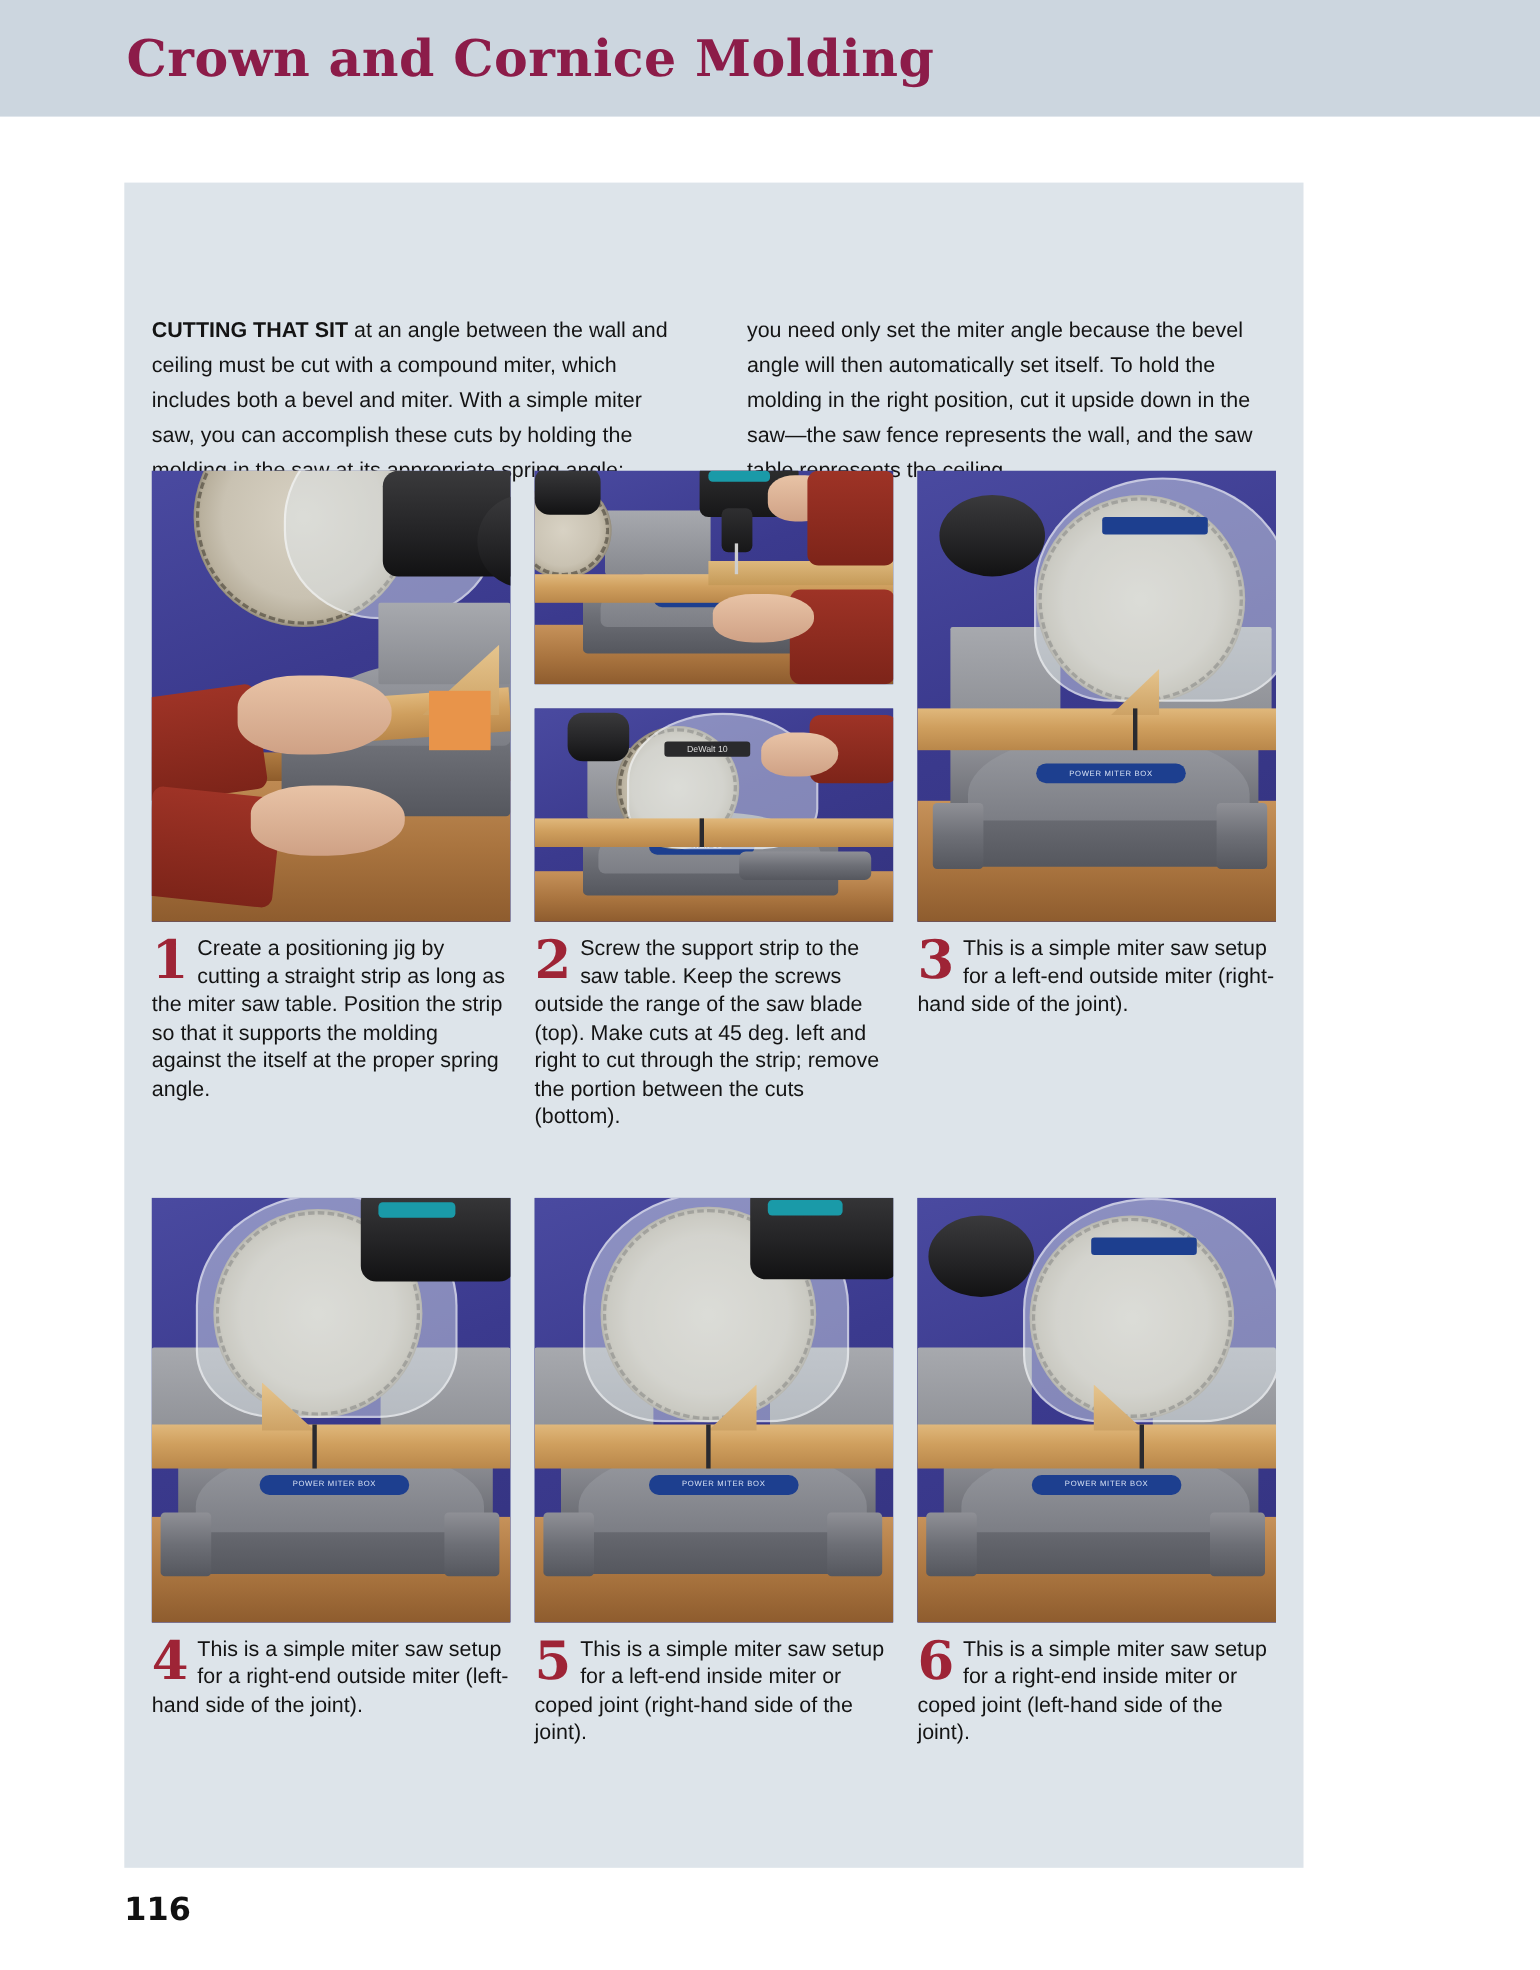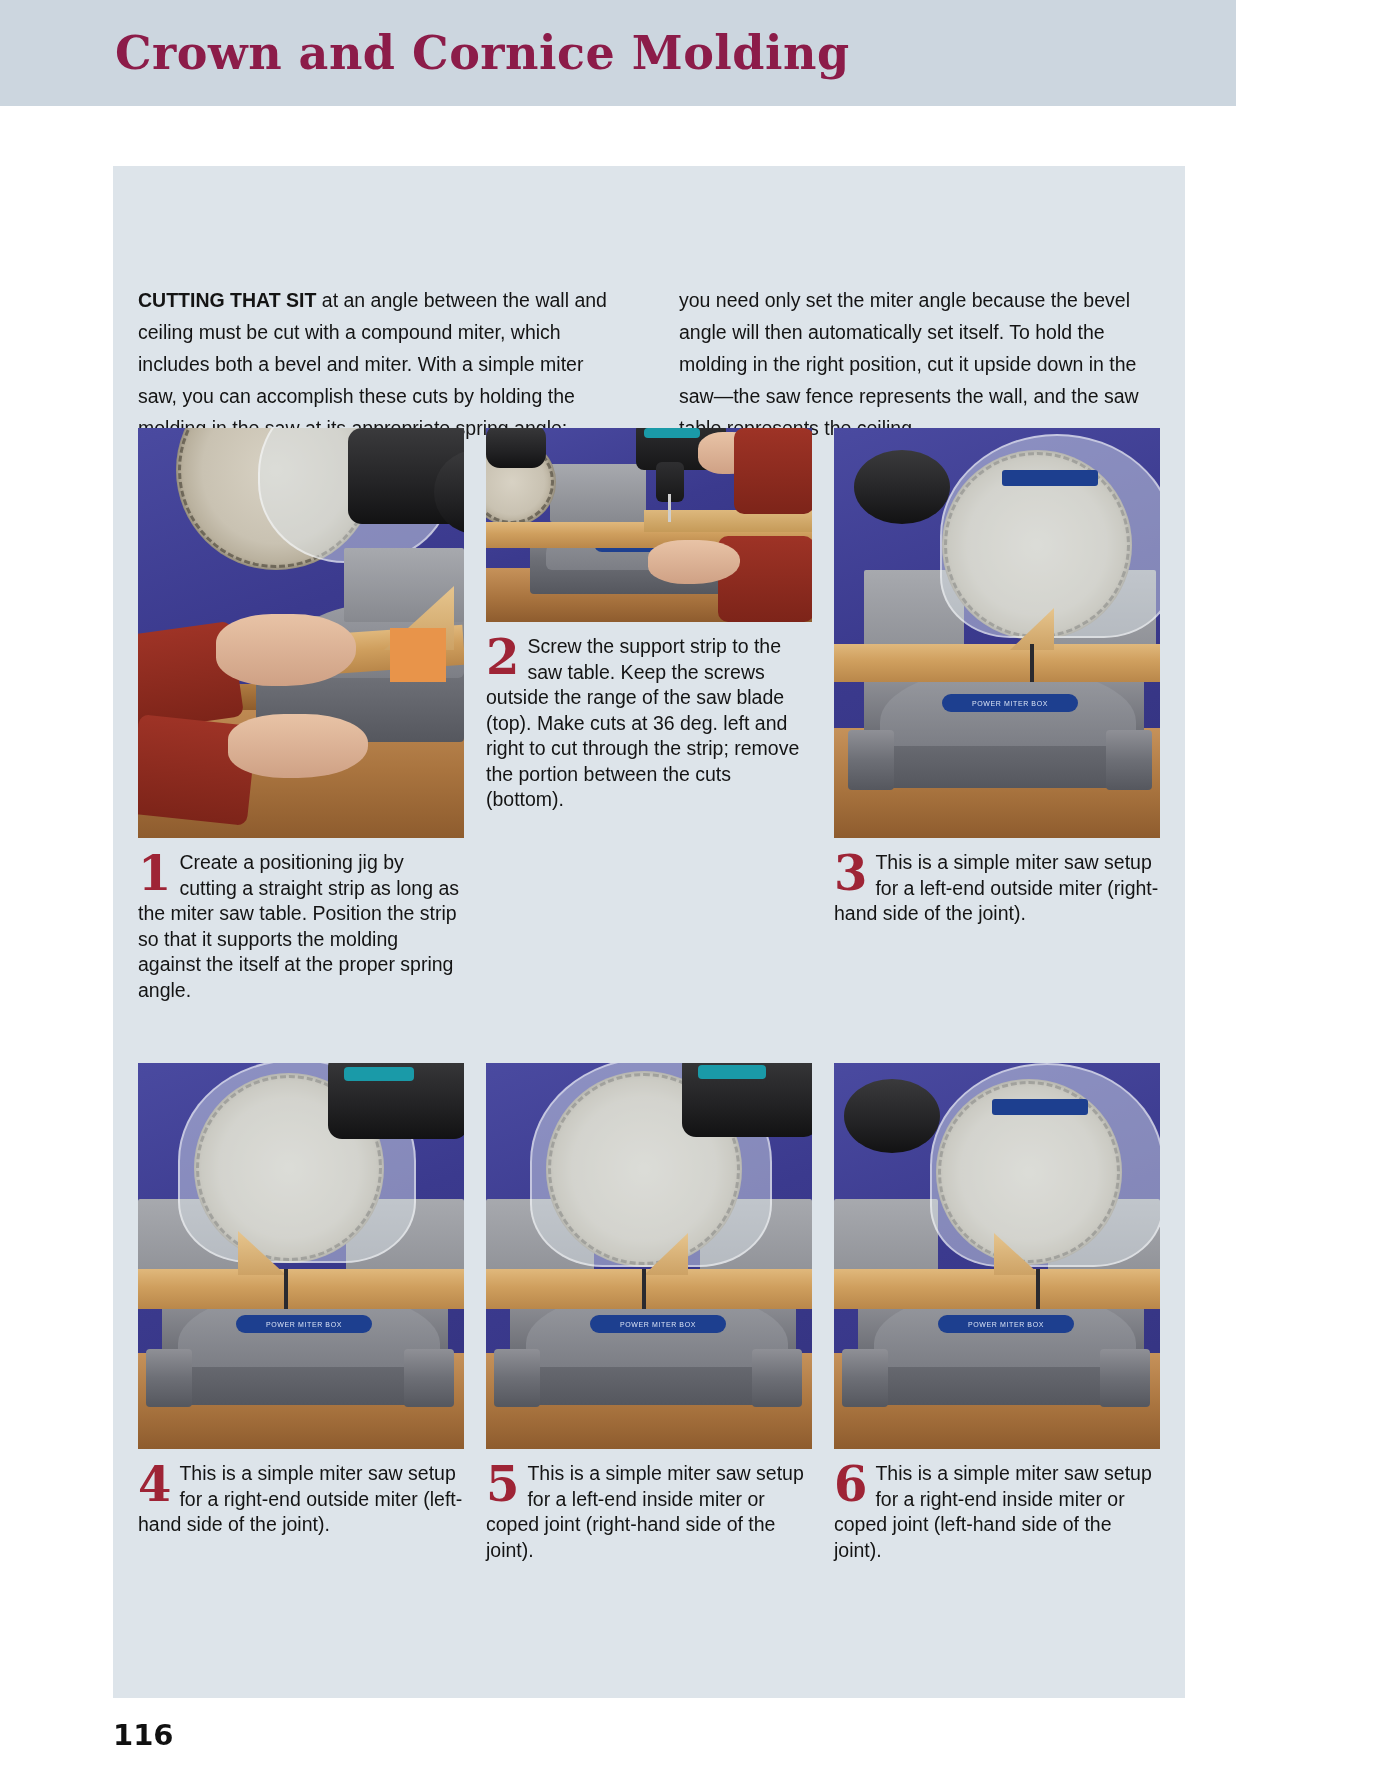--- a/index.html
+++ b/index.html
@@ -13,21 +13,21 @@
     position: relative;
     font-family: "Liberation Sans", sans-serif;
     overflow: hidden;
   }
 
   
   .header-band {
     position: absolute;
     left: 0;
     top: 0;
-    width: 1236px;
+    width: 1400px;
     height: 106px;
     background: #ccd6df;
   }
   .header-title {
     position: absolute;
     left: 115px;
     top: 26px;
     font-family: "DejaVu Serif", serif;
     font-weight: bold;
     font-size: 46px;
@@ -308,22 +308,39 @@
 
           <div class="drill-body" style="left:150px; top:-6px; width:90px; height:48px;"></div>
           <div class="drill-accent" style="left:158px; top:0px; width:56px; height:10px;"></div>
           <div class="drill-body" style="left:170px; top:34px; width:28px; height:40px; border-radius:6px;"></div>
           <div style="position:absolute;left:182px;top:66px;width:3px;height:28px;background:#cfcfcf;"></div>
           <div class="hand" style="left:212px; top:4px; width:62px; height:42px;"></div>
           <div class="sleeve" style="left:248px; top:0px; width:80px; height:86px;"></div>
           <div class="sleeve" style="left:232px; top:108px; width:96px; height:86px;"></div>
           <div class="hand" style="left:162px; top:112px; width:92px; height:44px;"></div>
         </div>
-        <div class="caption">
-          <span class="num">2</span><span>Screw the support strip to the saw table. Keep the screws outside the range of the saw blade (top). Make cuts at 36 deg. left and right to cut through the strip; remove the portion between the cuts (bottom).</span>
+        <div class="photo photo-2b">
+          <div class="bg-purple"></div>
+          <div class="bench" style="height:46px;"></div>
+          <div class="saw-base" style="left:44px; top:104px; width:232px; height:66px;"></div>
+          <div class="saw-table" style="left:58px; top:94px; width:202px; height:56px;"></div>
+          <div class="scale-plate" style="left:104px; top:118px; width:96px; height:15px;">DeWalt 10</div>
+          <div class="fence" style="left:48px; top:36px; width:86px; height:64px;"></div>
+          <div class="blade" style="left:74px; top:16px; width:112px; height:112px;"></div>
+          <div class="guard" style="left:84px; top:4px; width:170px; height:120px; border-radius:50% 50% 30% 30%;"></div>
+          <div style="position:absolute;left:118px;top:30px;width:78px;height:14px;background:#2a2a2c;border-radius:3px;color:#ddd;font-size:8px;display:flex;align-items:center;justify-content:center;">DeWalt 10</div>
+          <div class="motor" style="left:30px; top:4px; width:56px; height:44px;"></div>
+          <div class="wood-strip" style="left:0px; top:100px; width:326px; height:26px;"></div>
+          <div class="kerf" style="left:150px; top:100px; width:4px; height:26px;"></div>
+          <div class="sleeve" style="left:250px; top:6px; width:80px; height:62px;"></div>
+          <div class="hand" style="left:206px; top:22px; width:70px; height:40px;"></div>
+          <div class="saw-base" style="left:186px; top:130px; width:120px; height:26px; border-radius:6px;"></div>
+        </div>
+        <div class="caption">
+          <span class="num">2</span><span>Screw the support strip to the saw table. Keep the screws outside the range of the saw blade (top). Make cuts at 45 deg. left and right to cut through the strip; remove the portion between the cuts (bottom).</span>
         </div>
       </div>
 
       <div class="col">
         <div class="photo photo-3">
           <div class="bg-purple"></div>
           <div class="bench" style="height:110px;"></div>
           <div class="saw-base" style="left:30px; top:250px; width:280px; height:110px;"></div>
           <div class="saw-table" style="left:46px; top:238px; width:256px; height:80px;"></div>
           <div class="scale-plate" style="left:108px; top:266px; width:136px; height:18px;">POWER MITER BOX</div>

